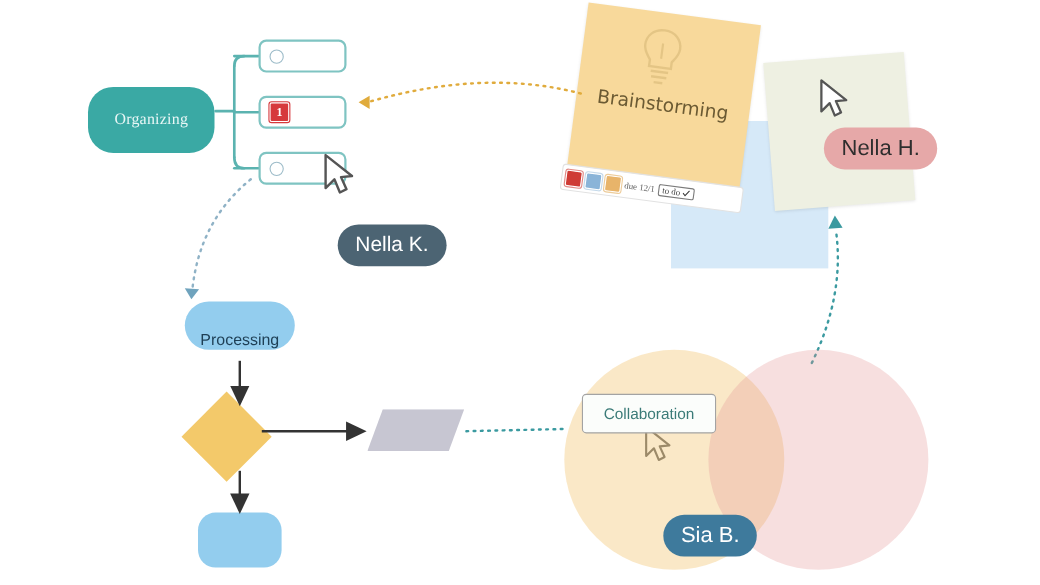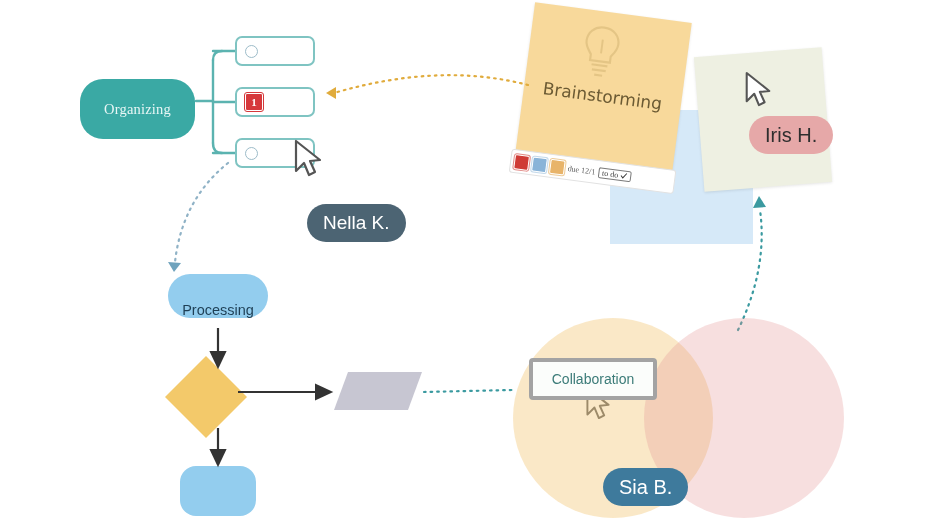--- a/index.html
+++ b/index.html
@@ -195,21 +195,21 @@
   .venn {
     border-radius: 50%;
   }
   .venn-left  { left: 513px; top: 318px; width: 200px; height: 200px; background: rgba(245,203,130,.45); }
   .venn-right { left: 644px; top: 318px; width: 200px; height: 200px; background: rgba(227,150,150,.30); }
 
   .collab-box {
     left: 529px; top: 358px;
     width: 120px; height: 34px;
     background: #fbfdfb;
-    border: 4px solid #a3a3a3;
+    border: 1px solid #a3a3a3;
     border-radius: 4px;
     display: flex; align-items: center; justify-content: center;
     color: #3b7b78;
     font-size: 14px;
   }
 </style>
 </head>
 <body>
 
 <div id="canvas">
@@ -292,21 +292,21 @@
 
   <svg class="abs cursor" style="left:583px; top:385px;" width="30" height="38" viewBox="0 0 34 42">
     <path d="M5 3 L5 33 L13 25 L18 37 L24 34 L19 23 L29 22 Z" fill="#ffffff" stroke="#555555" stroke-width="2.2" stroke-linejoin="round"></path>
   </svg>
 
   <div class="abs user-pill pill-nella">
     <span>Nella K.</span>
   </div>
 
   <div class="abs user-pill pill-iris">
-    <span>Iris H.</span>
+    <span>Nella H.</span>
   </div>
 
   <div class="abs flow-start">
     <span>Processing</span>
   </div>
 
   <div class="abs flow-diamond"></div>
 
   <svg class="abs flow-para" viewBox="0 0 88 38">
     <polygon points="14,0 88,0 74,38 0,38" fill="#c7c6d2"></polygon>

